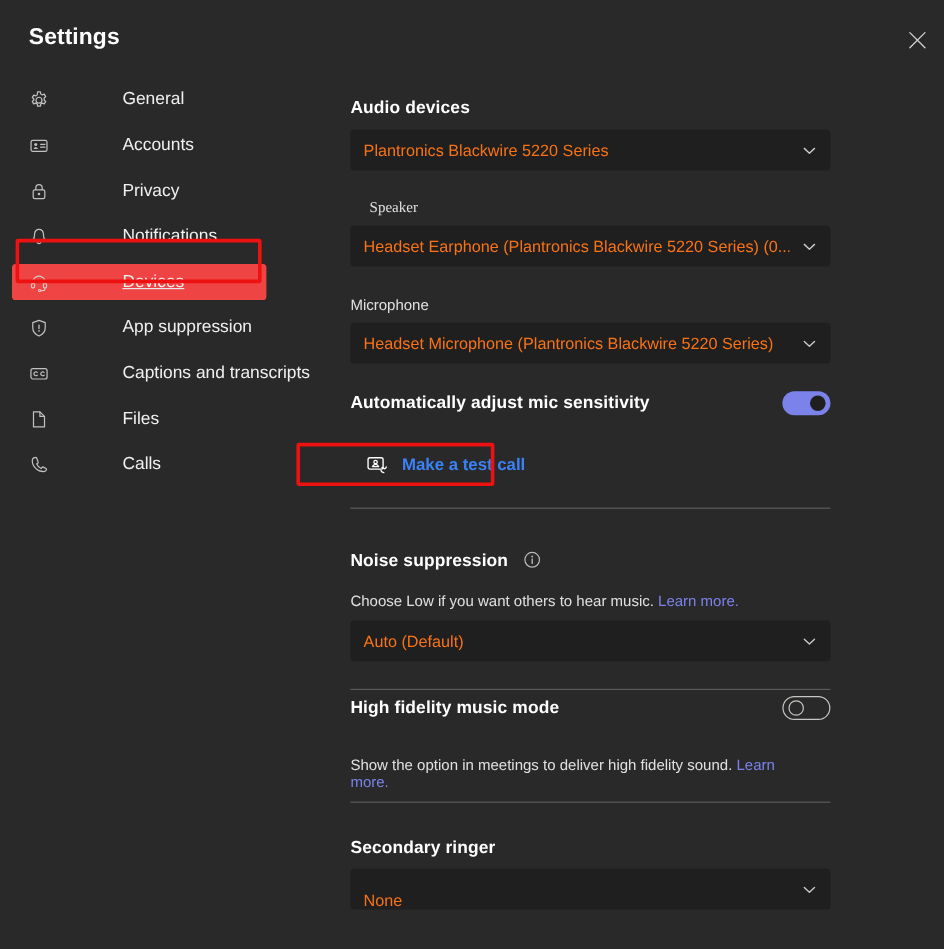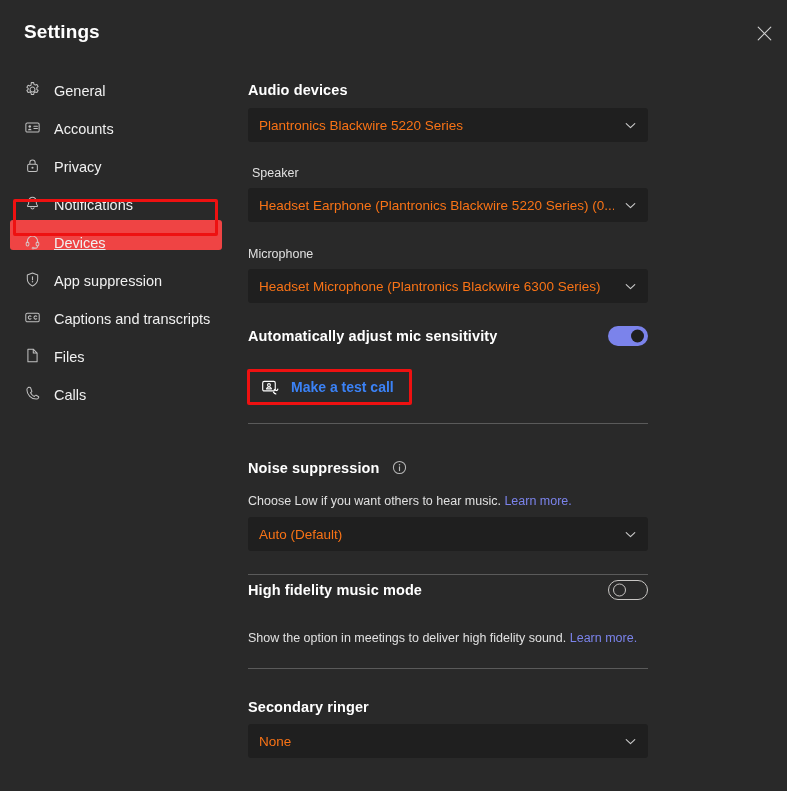--- a/index.html
+++ b/index.html
@@ -50,27 +50,28 @@
   .sidebar {
     position: absolute;
     left: 0;
     top: 68px;
     width: 232px;
   }
 
   .nav-item {
     position: relative;
     display: flex;
-    align-items: flex-end;
+    align-items: center;
     height: 30px;
     margin: 0 10px;
     padding-left: 13px;
     border-radius: 3px;
     cursor: pointer;
     color: #e6e6e6;
+    gap: 48px;
   }
   .nav-item + .nav-item { margin-top: 8px; }
   .nav-item.selected { background: #ef4444; text-decoration: underline; }
 
   .nav-icon {
     width: 18px;
     height: 18px;
     flex: 0 0 18px;
     display: flex;
     align-items: center;
@@ -225,21 +226,21 @@
   }
 
   .row-between {
     display: flex;
     align-items: center;
     justify-content: space-between;
     width: 400px;
   }
 
   
-  .abs { position: absolute; }
+  .abs { position: absolute; margin-left: 44px; }
 </style>
 </head>
 <body>
 
 <div id="app">
 
   <div class="page-title">Settings</div>
 
   <div class="close-btn">
     <svg width="15" height="15" viewBox="0 0 15 15" aria-hidden="true">
@@ -353,35 +354,35 @@
 
     <div class="abs dropdown" style="left:0; top:108px;">
       <span class="dropdown-value">Plantronics Blackwire 5220 Series</span>
       <span class="chevron">
         <svg width="13" height="13" viewBox="0 0 14 14">
             <path d="M2.4 5 7 9.3 11.6 5" fill="none" stroke="#c9c9c9" stroke-width="1.25" stroke-linecap="round" stroke-linejoin="round"></path>
           </svg>
       </span>
     </div>
 
-    <div class="abs field-label" style="left:4px; top:166px;">Speaker</div>
+    <div class="abs field-label" style="left:16px; top:166px;font-family:Liberation Serif, serif;">Speaker</div>
 
     <div class="abs dropdown" style="left:0; top:188px;">
       <span class="dropdown-value">Headset Earphone (Plantronics Blackwire 5220 Series) (0...</span>
       <span class="chevron">
         <svg width="13" height="13" viewBox="0 0 14 14">
             <path d="M2.4 5 7 9.3 11.6 5" fill="none" stroke="#c9c9c9" stroke-width="1.25" stroke-linecap="round" stroke-linejoin="round"></path>
           </svg>
       </span>
     </div>
 
     <div class="abs field-label" style="left:0; top:247px;">Microphone</div>
 
     <div class="abs dropdown" style="left:0; top:269px;">
-      <span class="dropdown-value">Headset Microphone (Plantronics Blackwire 6300 Series)</span>
+      <span class="dropdown-value">Headset Microphone (Plantronics Blackwire 5220 Series)</span>
       <span class="chevron">
         <svg width="13" height="13" viewBox="0 0 14 14">
             <path d="M2.4 5 7 9.3 11.6 5" fill="none" stroke="#c9c9c9" stroke-width="1.25" stroke-linecap="round" stroke-linejoin="round"></path>
           </svg>
       </span>
     </div>
 
     <div class="abs row-between" style="left:0; top:326px;">
       <span class="section-title">Automatically adjust mic sensitivity</span>
       <span class="toggle on">
@@ -440,21 +441,21 @@
 
     <div class="abs helper-text" style="left:0; top:631px;">
       <span>Show the option in meetings to deliver high fidelity sound.</span>
       <a class="link">Learn more.</a>
     </div>
 
     <div class="abs divider" style="left:0; top:668px;"></div>
 
     <div class="abs section-title" style="left:0; top:699px;">Secondary ringer</div>
 
-    <div class="abs dropdown" style="left:0; top:724px;">
+    <div class="abs dropdown" style="left:0; top:724px;align-items:flex-end;">
       <span class="dropdown-value">None</span>
       <span class="chevron">
         <svg width="13" height="13" viewBox="0 0 14 14">
             <path d="M2.4 5 7 9.3 11.6 5" fill="none" stroke="#c9c9c9" stroke-width="1.25" stroke-linecap="round" stroke-linejoin="round"></path>
           </svg>
       </span>
     </div>
   </main>
 
   <div class="hl-ring" id="ring-devices"></div>

